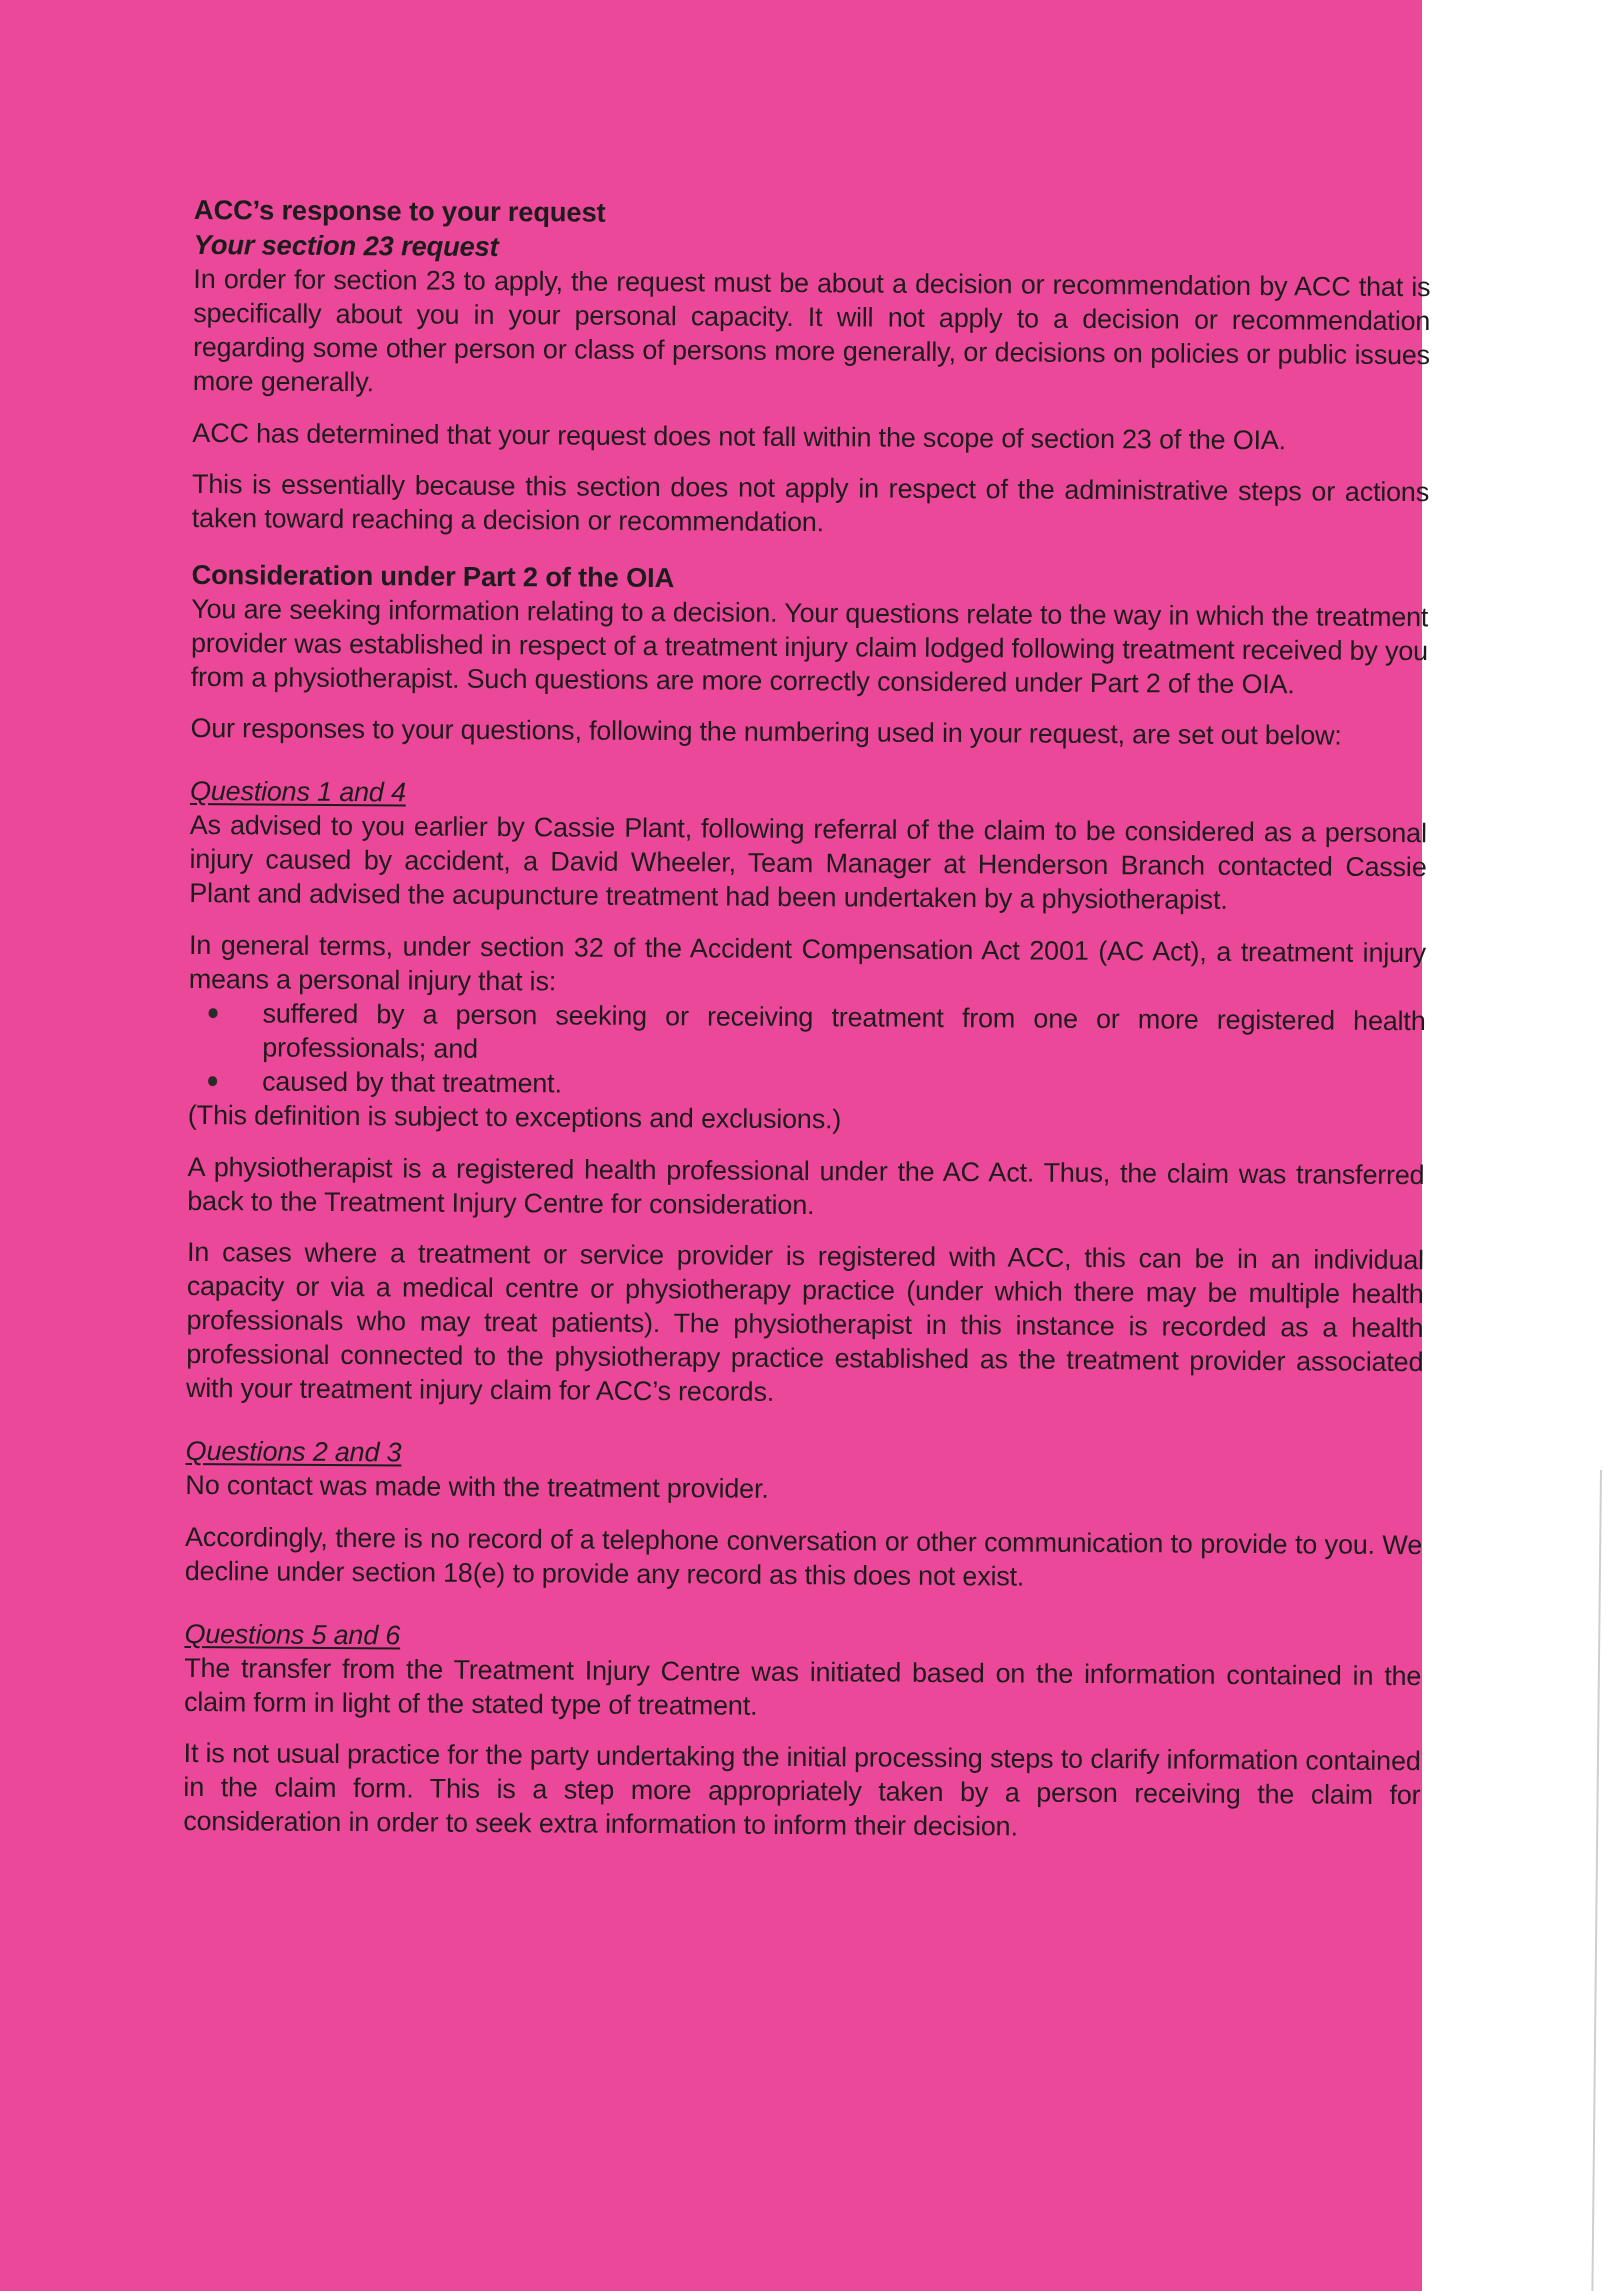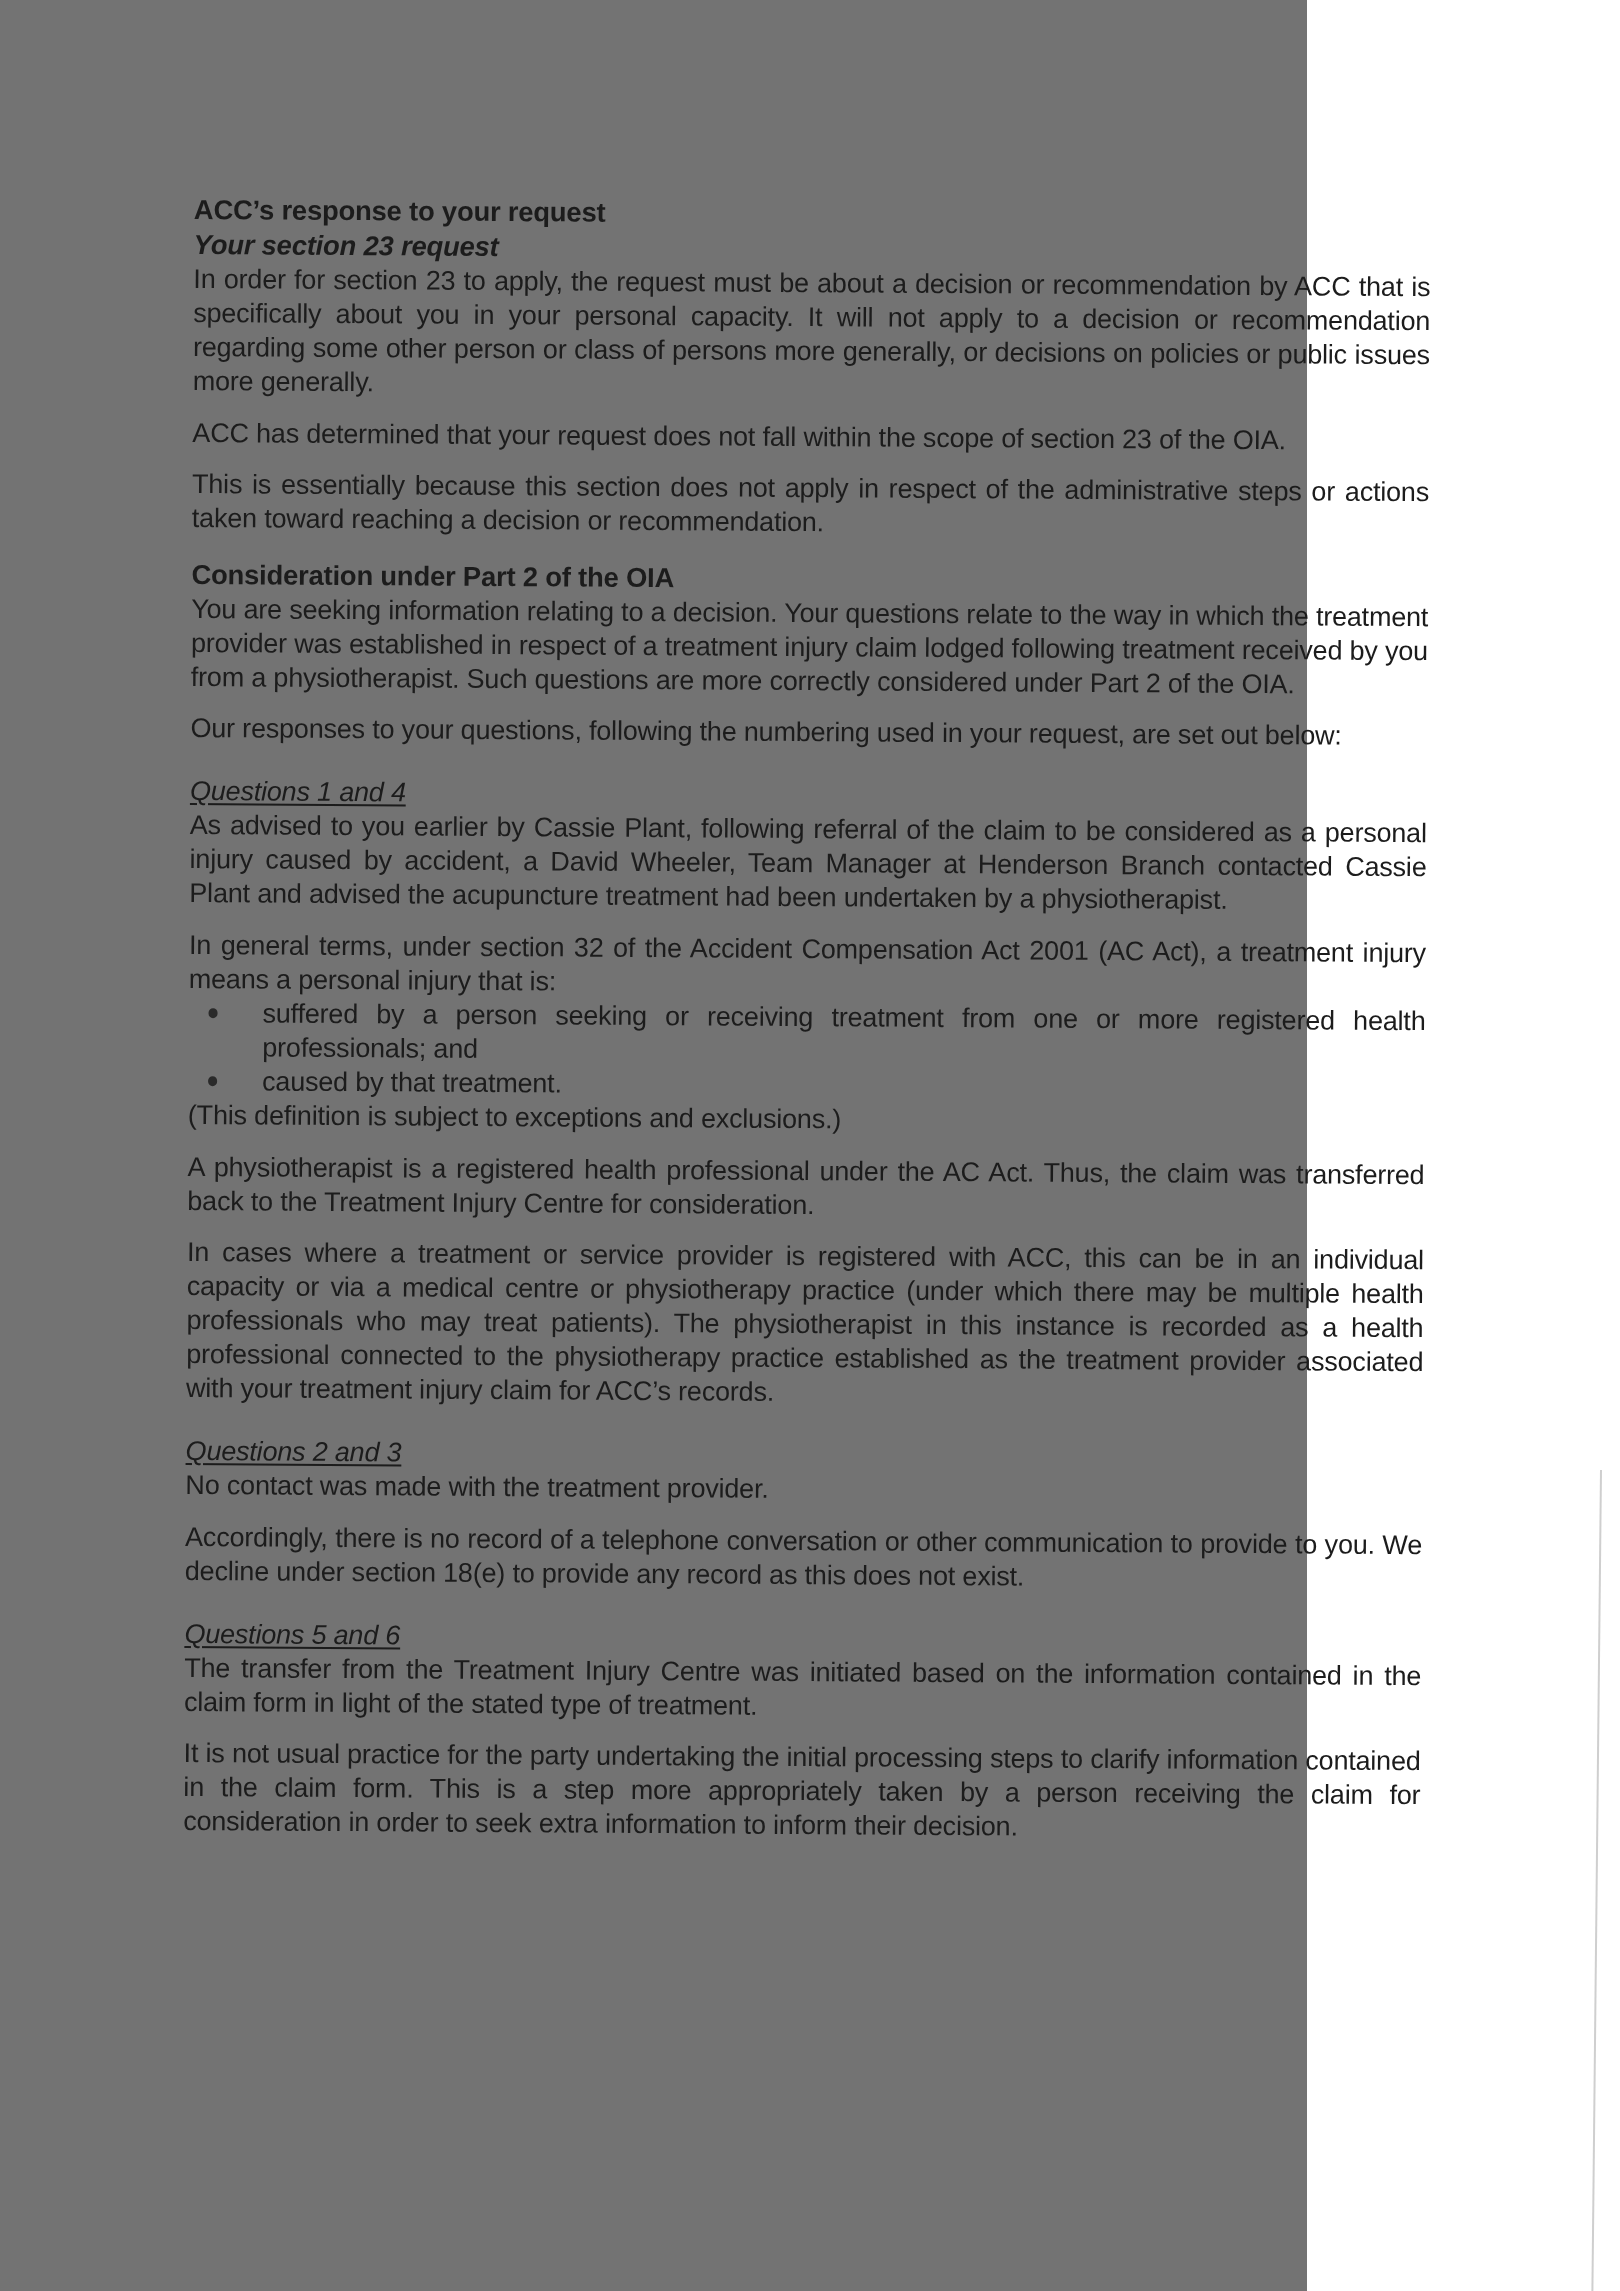--- a/index.html
+++ b/index.html
@@ -11,23 +11,23 @@
       width: 1620px;
       height: 2292px;
       position: relative;
       overflow: hidden;
       font-family: "Liberation Sans", sans-serif;
       color: #1c1c1c;
     }
     .page {
       position: absolute;
       left: 0; top: 0;
-      width: 1307px;
+      width: 1422px;
       height: 2292px;
-      background: #737373;
+      background: #ec4899;
     }
     .scan-edge {
       position: absolute;
       left: 1600px;
       top: 1470px;
       width: 2px;
       height: 821px;
       background: #cfcfcf;
       transform: rotate(0.6deg);
       transform-origin: top left;

